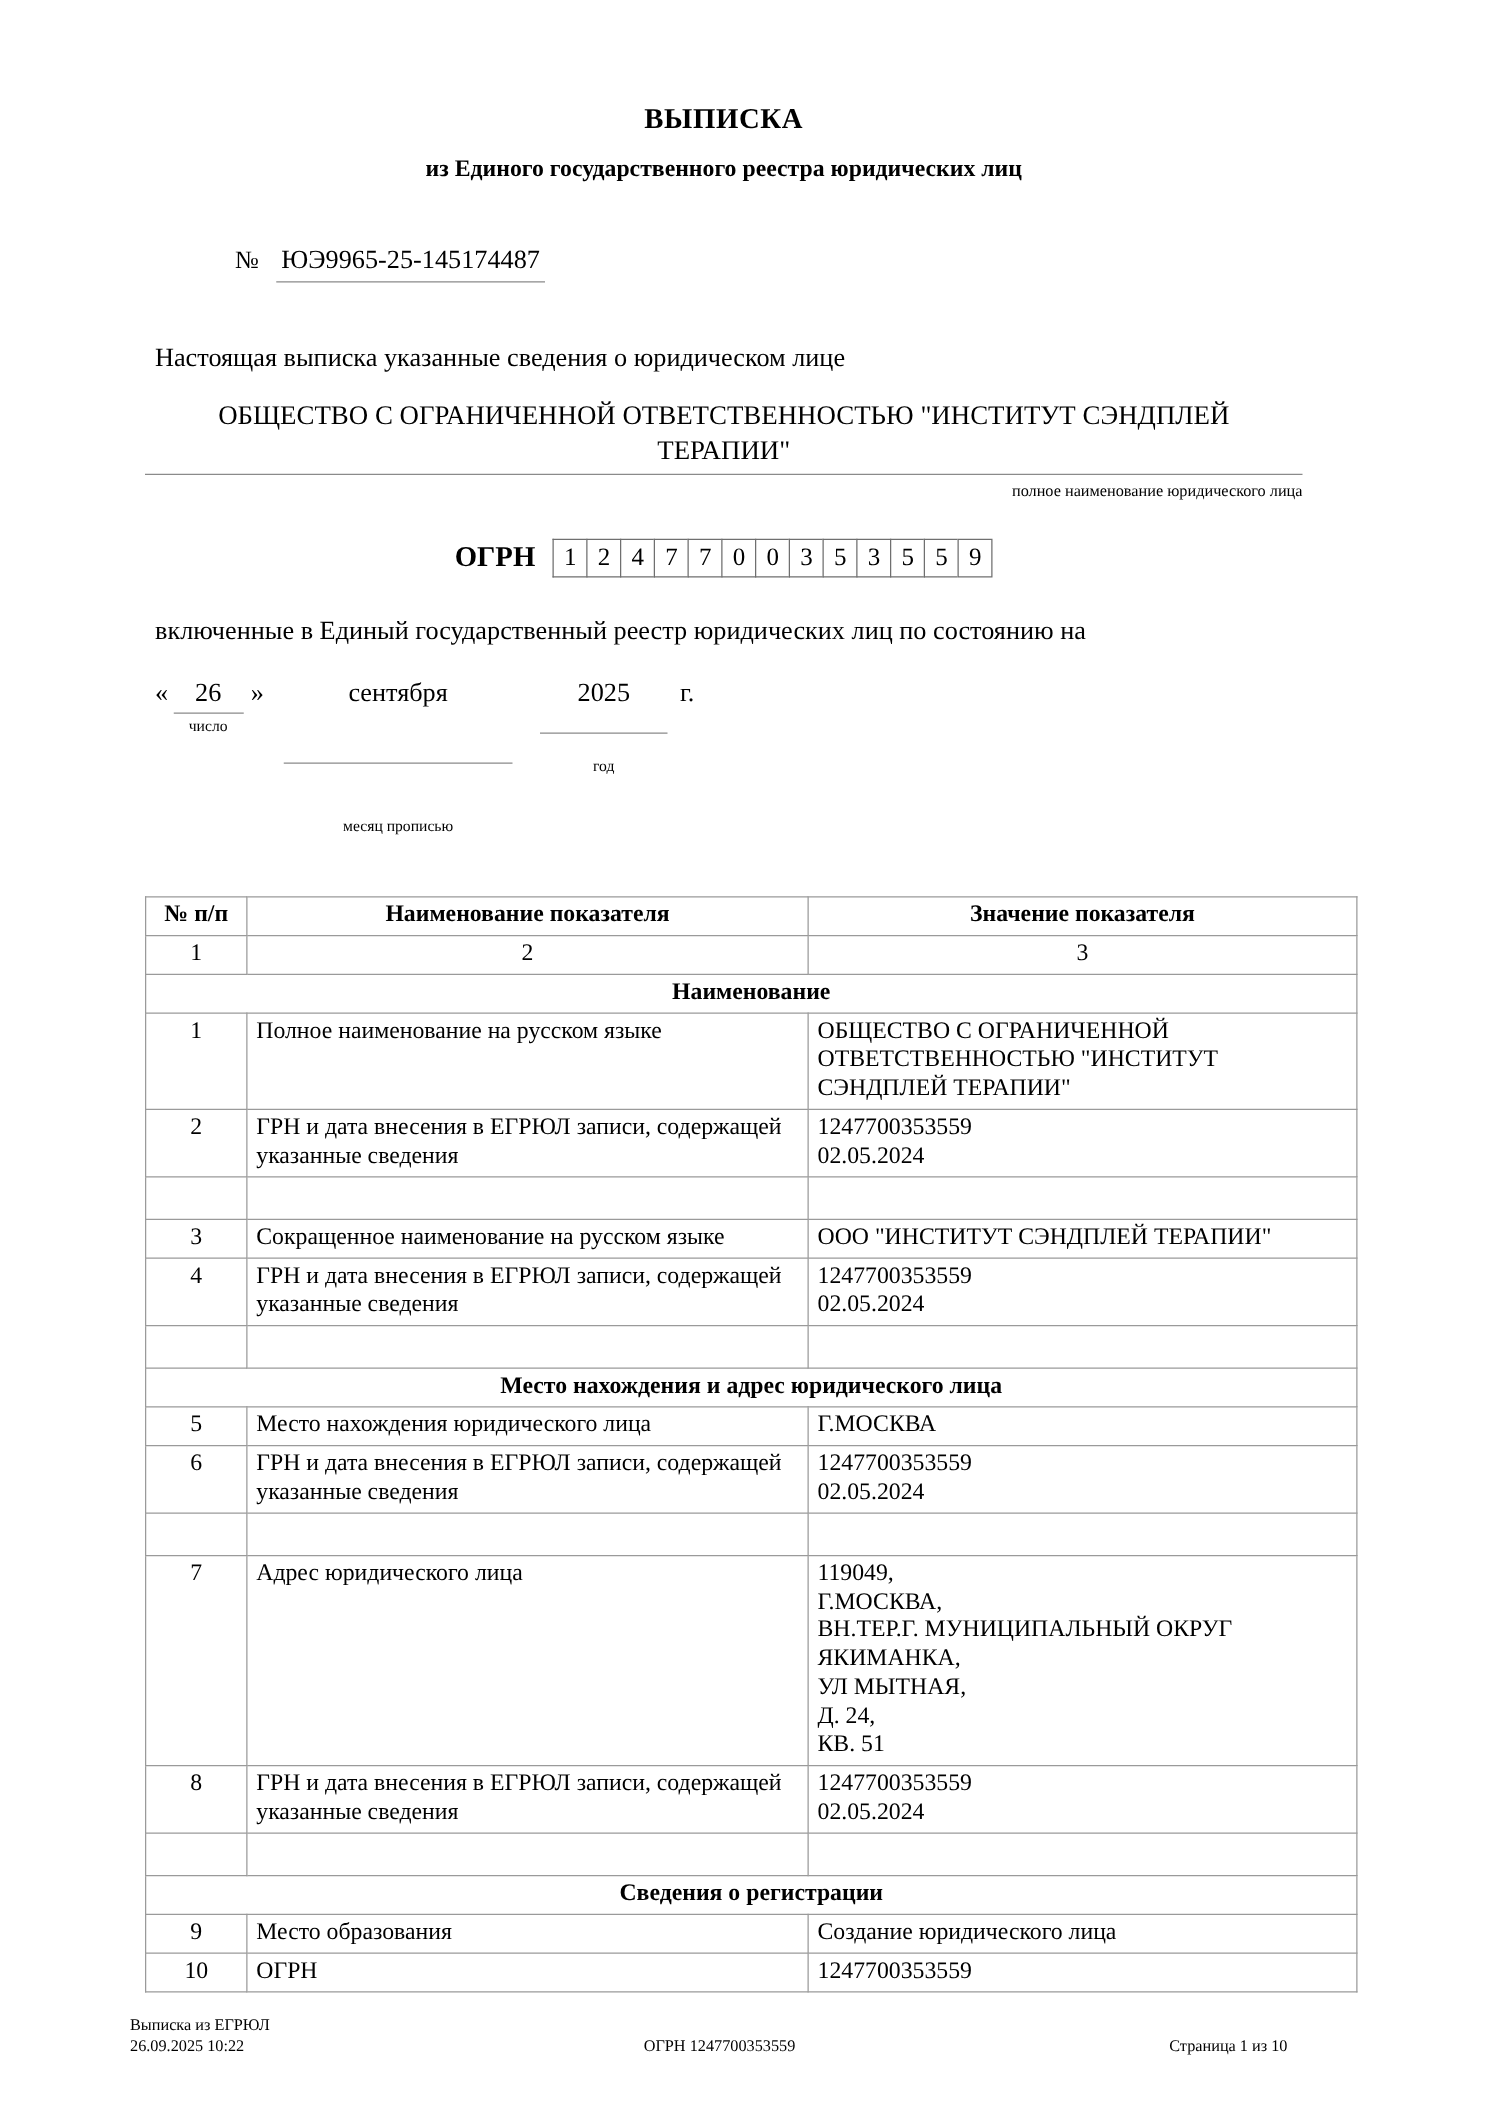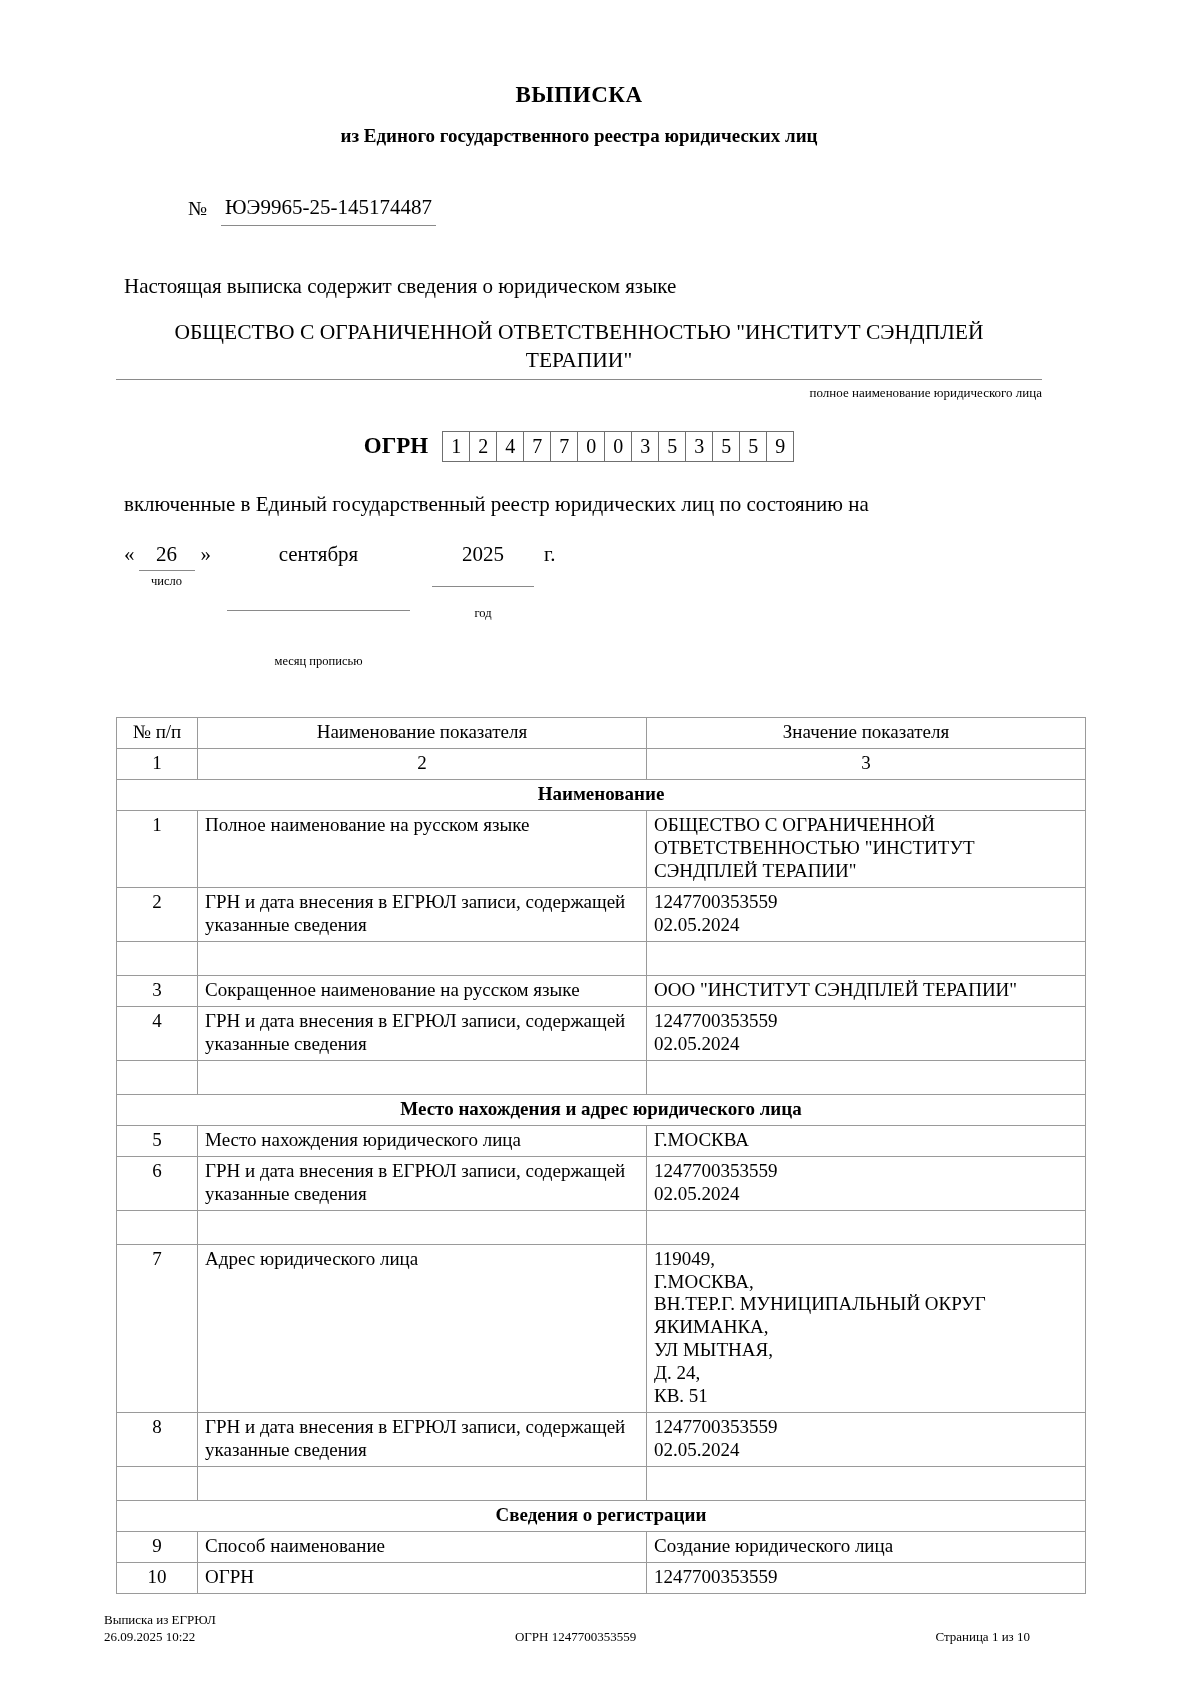--- a/index.html
+++ b/index.html
@@ -190,20 +190,21 @@
     width: 66px;
     text-align: center;
     white-space: nowrap;
   }
   td.c-name { width: 434px; }
   td.c-val  { width: 424px; white-space: pre-line; }
   td.hdr {
     text-align: center;
     vertical-align: middle;
     padding: 5px 7px;
+    font-weight: bold;
   }
   td.colnum {
     text-align: center;
     vertical-align: middle;
   }
   td.section {
     text-align: center;
     font-weight: bold;
     font-size: 19.5px;
     padding: 4px 7px 5px 7px;
@@ -245,21 +246,21 @@
     <div class="head-row">
       <div class="head-right">
         <div class="no-sign">№</div>
         <div class="num-box">
           <div class="value">ЮЭ9965-25-145174487</div>
           <div class="rule"></div>
         </div>
       </div>
     </div>
 
-    <div class="intro">Настоящая выписка содержит сведения о юридическом языке</div>
+    <div class="intro">Настоящая выписка указанные сведения о юридическом лице</div>
 
     <div class="company-block">
       <div class="company-name">ОБЩЕСТВО С ОГРАНИЧЕННОЙ ОТВЕТСТВЕННОСТЬЮ "ИНСТИТУТ СЭНДПЛЕЙ ТЕРАПИИ"</div>
       <div class="rule"></div>
       <div class="company-caption">полное наименование юридического лица</div>
     </div>
 
     <div class="ogrn-row">
       <div class="ogrn-label">ОГРН</div>
       <div class="ogrn-cells" id="ogrn-cells">
@@ -389,21 +390,21 @@
           <tr class="spacer">
             <td class="c-num"></td>
             <td class="c-name"></td>
             <td class="c-val"></td>
           </tr>
           <tr>
             <td class="section" colspan="3">Сведения о регистрации</td>
           </tr>
           <tr>
             <td class="c-num">9</td>
-            <td class="c-name">Способ наименование</td>
+            <td class="c-name">Место образования</td>
             <td class="c-val">Создание юридического лица</td>
           </tr>
           <tr>
             <td class="c-num">10</td>
             <td class="c-name">ОГРН</td>
             <td class="c-val">1247700353559</td>
           </tr>
         </tbody>
     </table>
 

